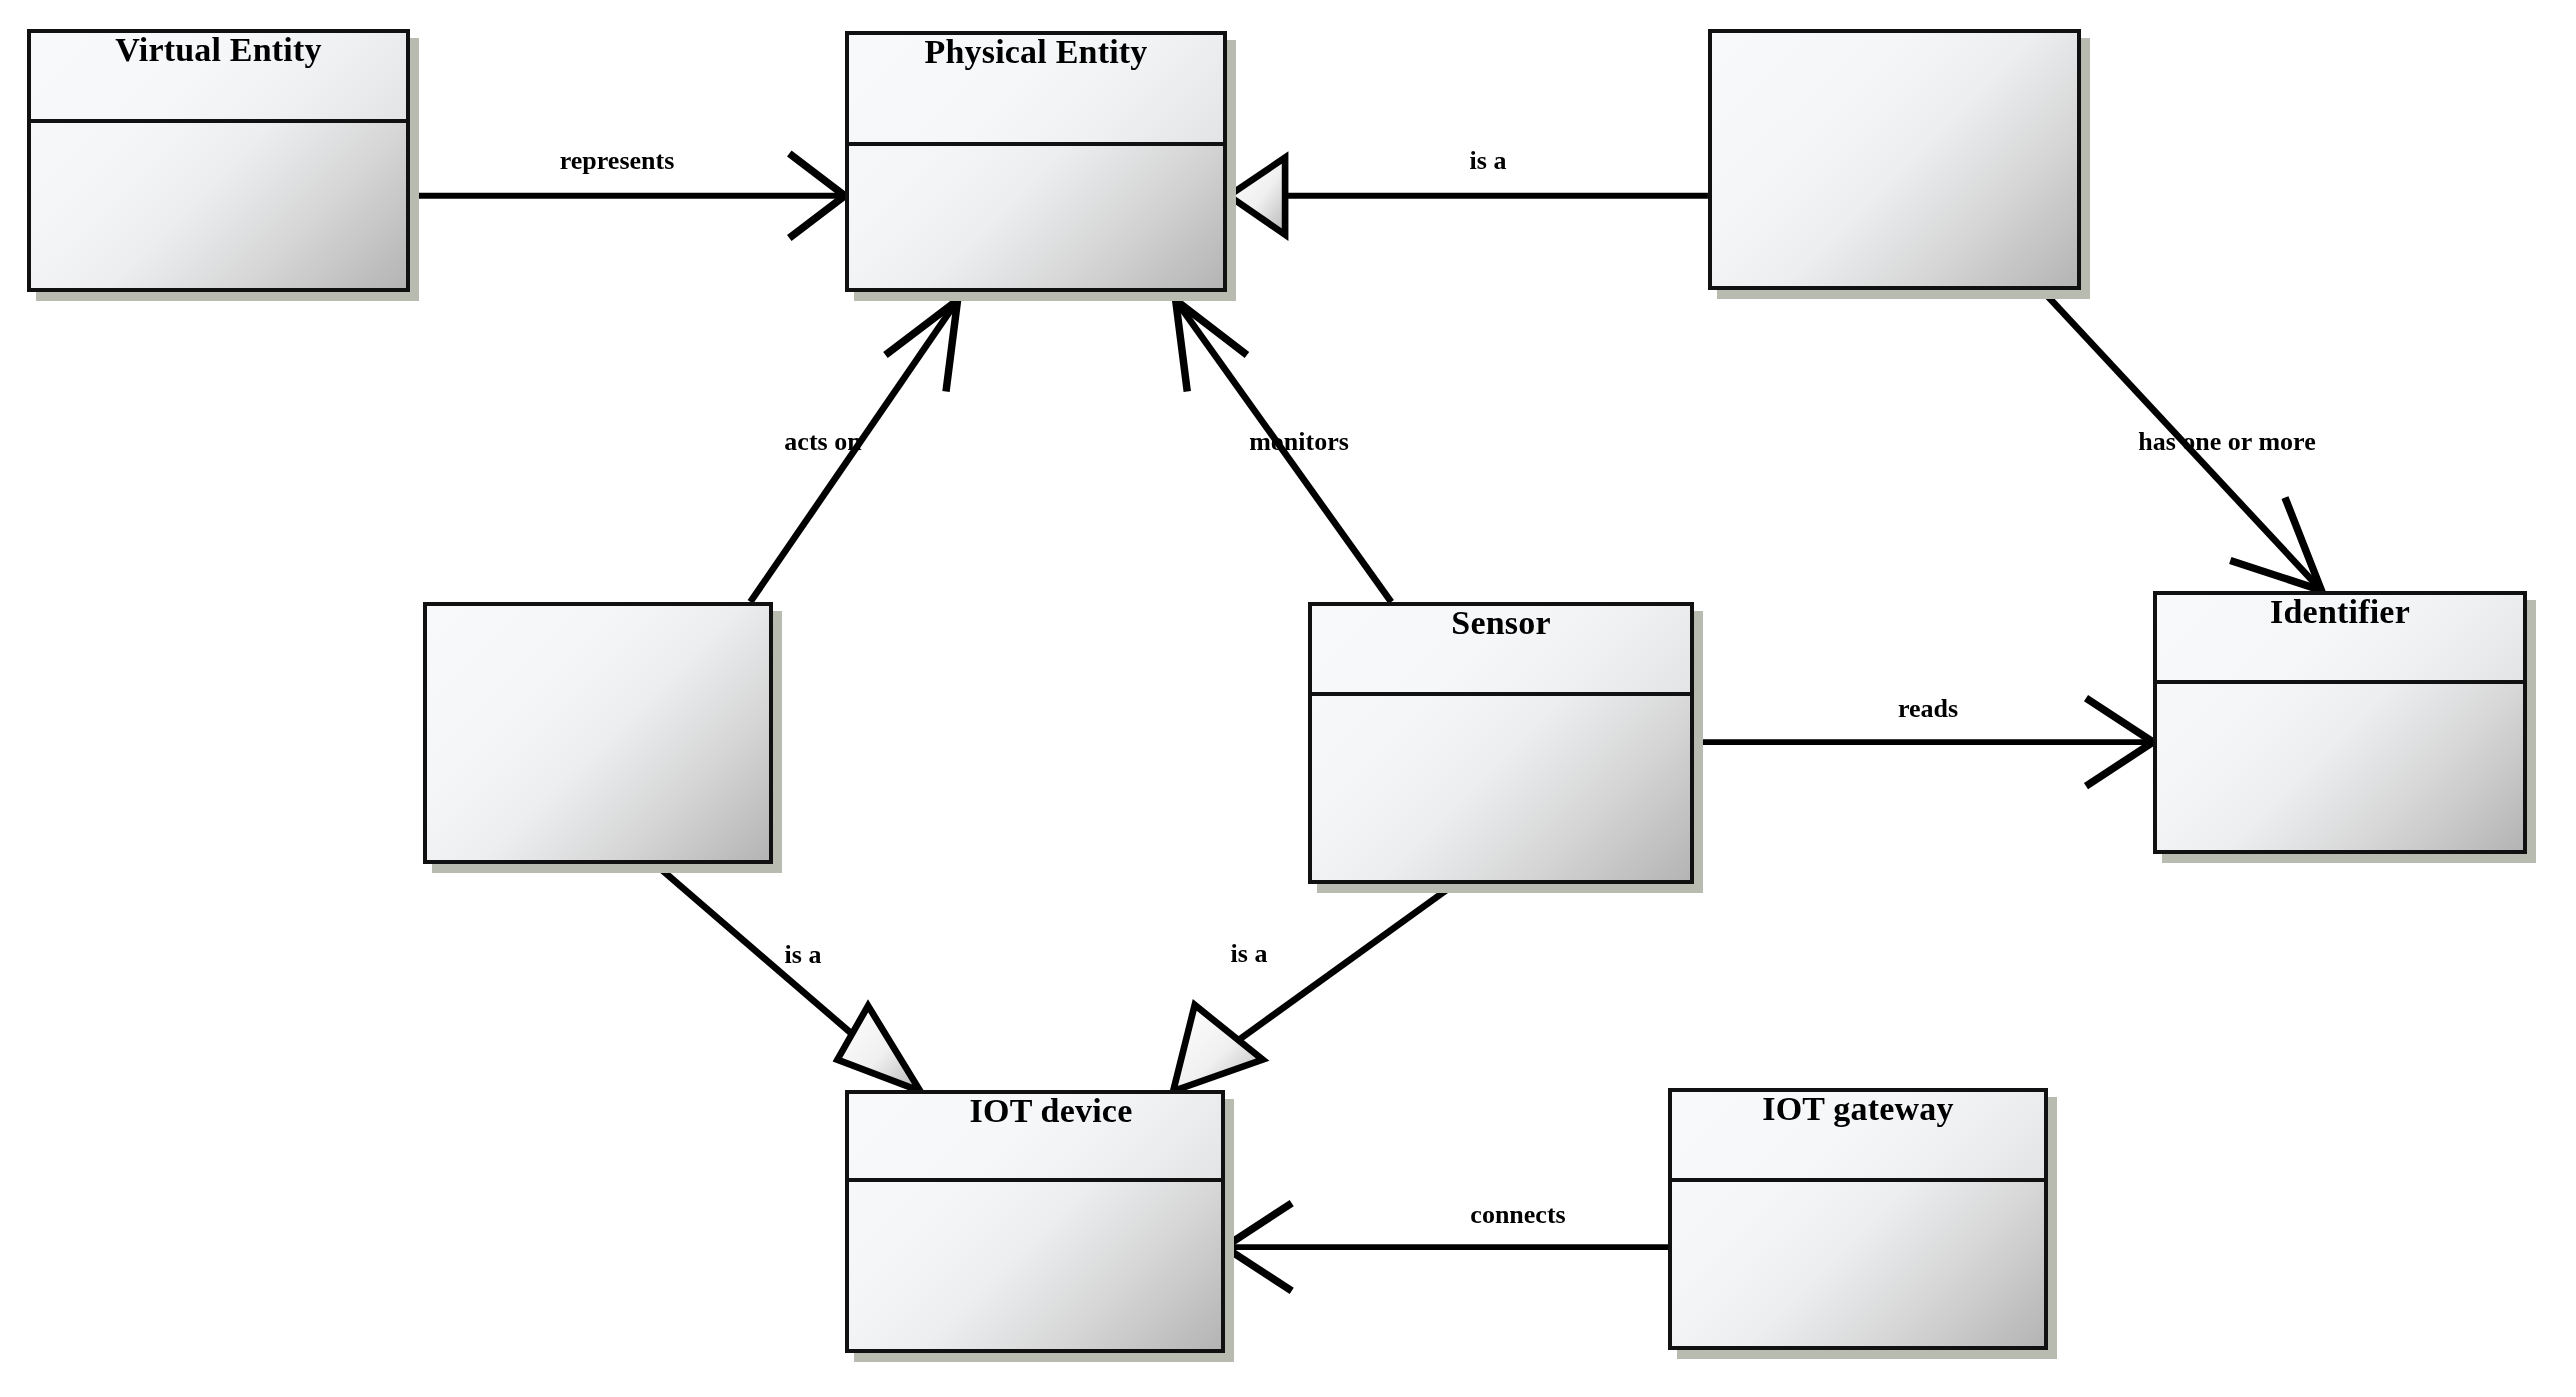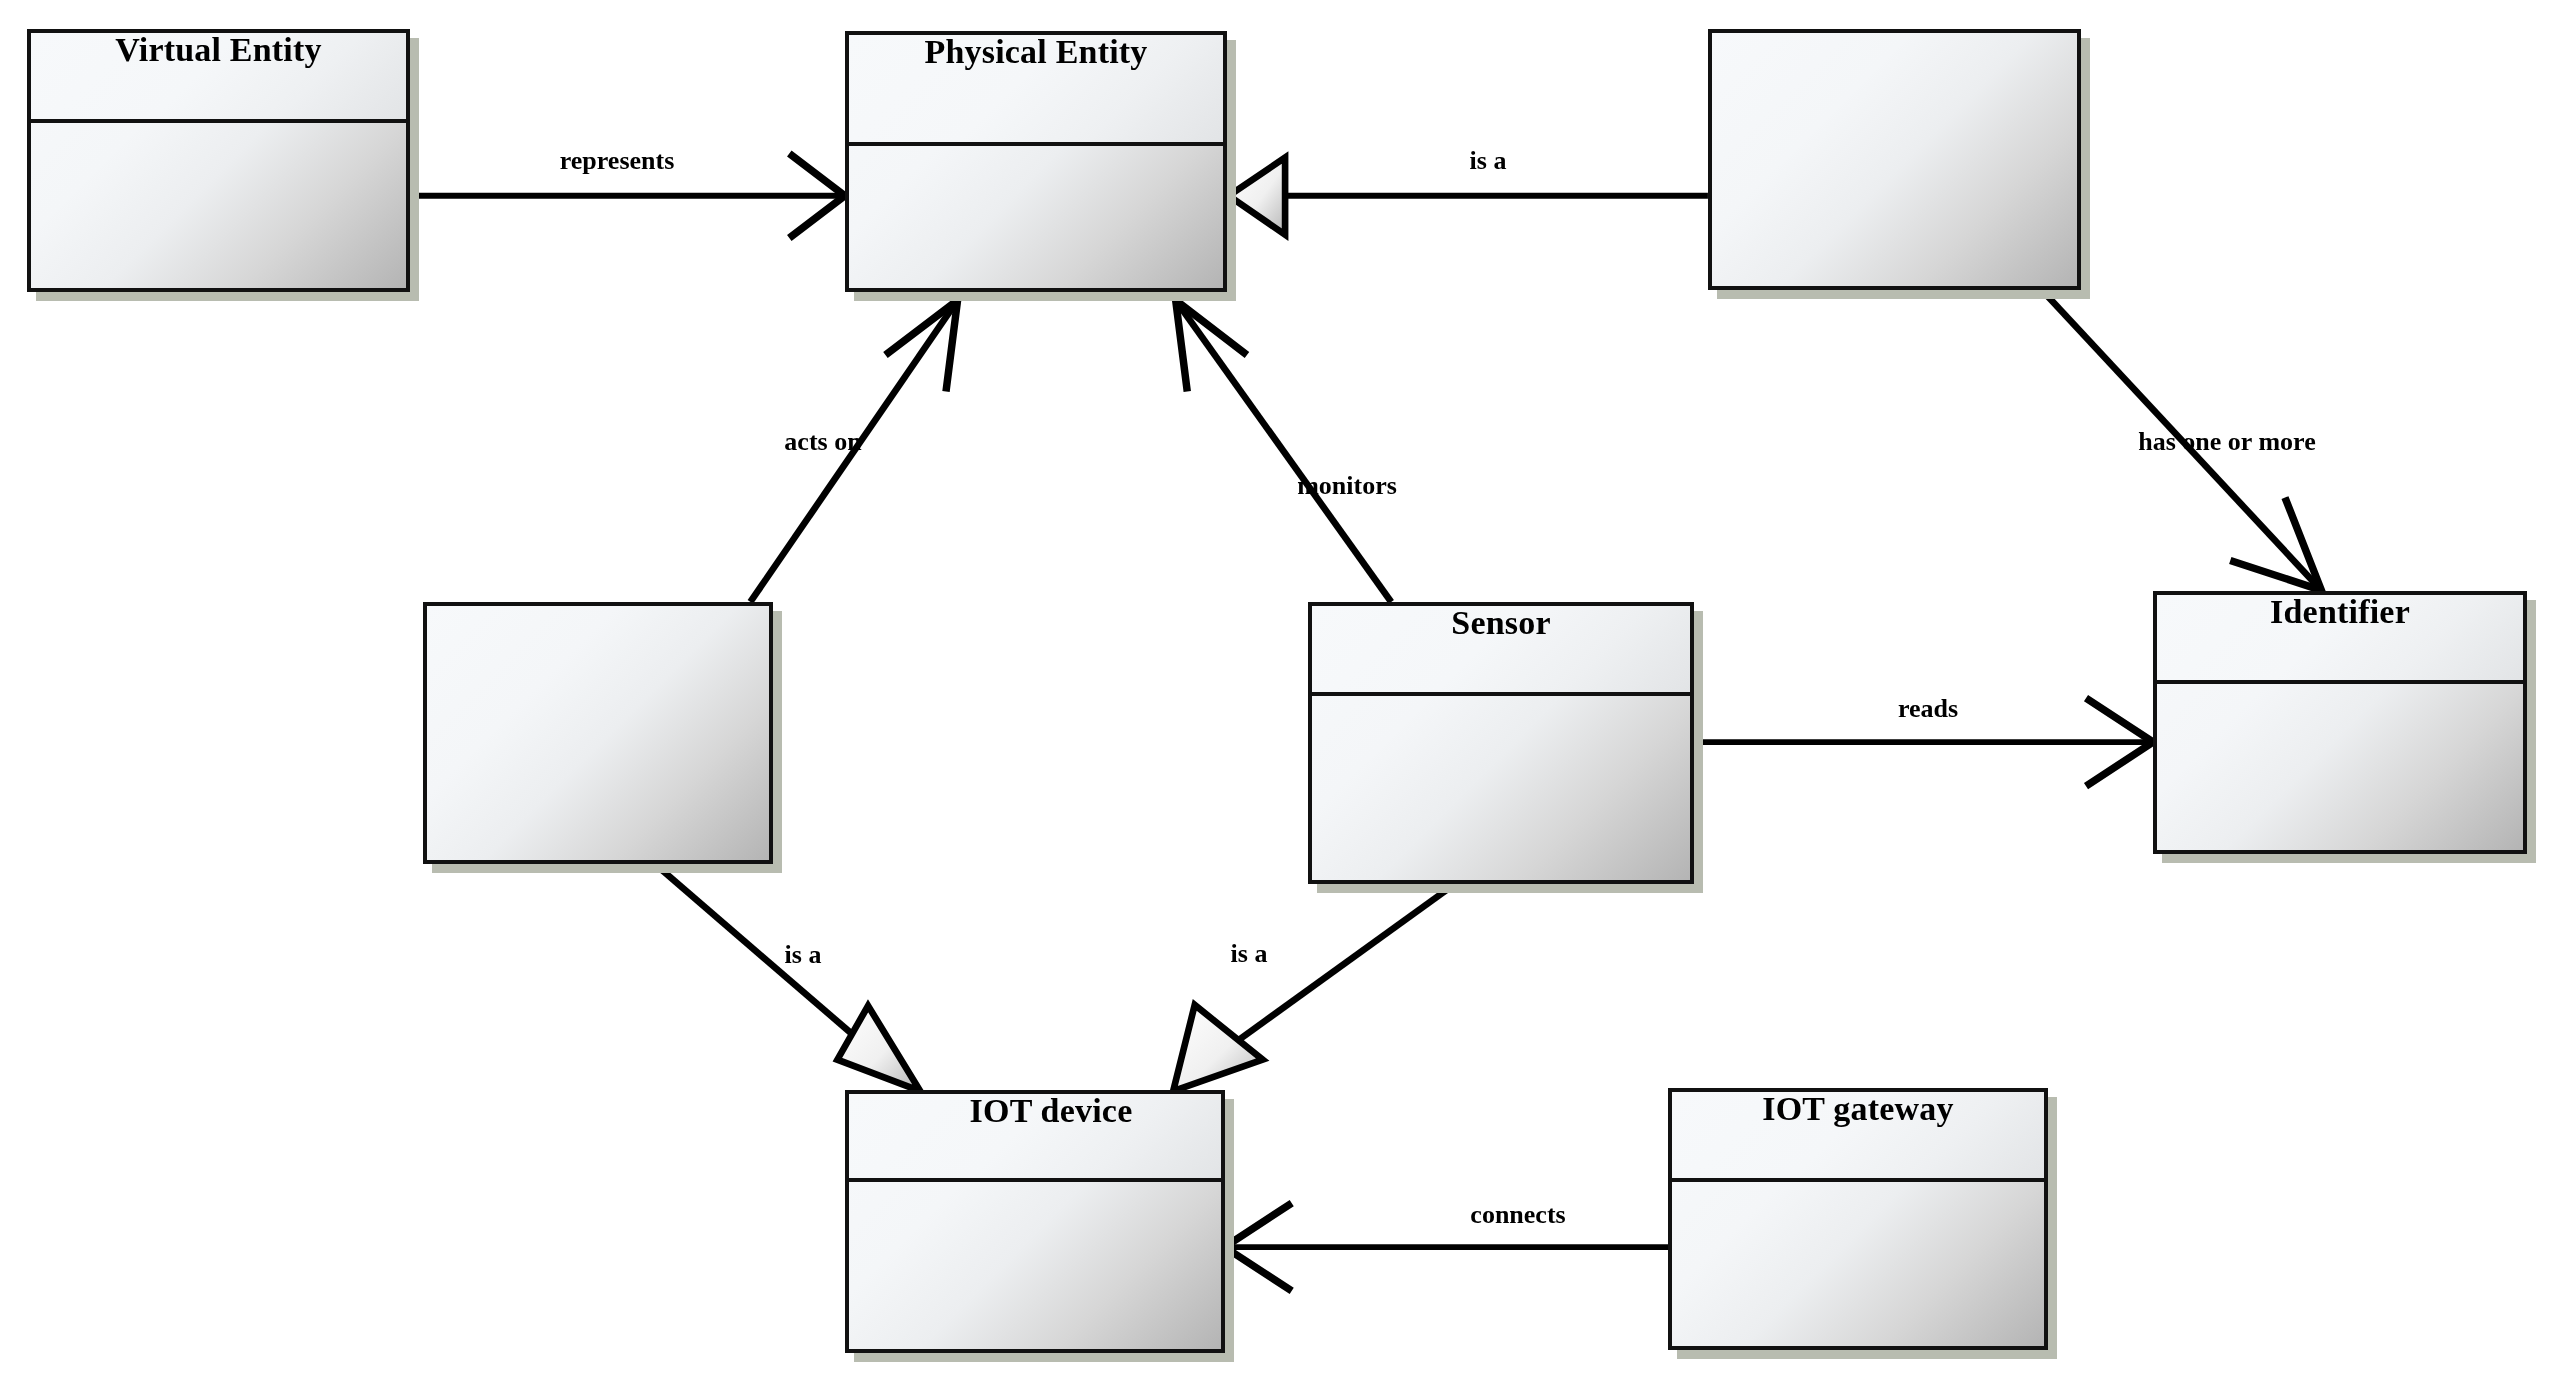--- a/index.html
+++ b/index.html
@@ -179,21 +179,21 @@
   <div class="uml-class" style="left:1668px; top:1088px; width:380px; height:262px;">
     <div class="uml-header" style="height:90px;">
       <span class="uml-title">IOT gateway</span>
     </div>
     <div class="uml-body" style="height:164px;"></div>
   </div>
 
   <div class="edge-label" style="left:617px;  top:161px;">represents</div>
   <div class="edge-label" style="left:1488px; top:161px;">is a</div>
   <div class="edge-label" style="left:823px;  top:442px;">acts on</div>
-  <div class="edge-label" style="left:1347px; top:442px;margin-top:44px;">monitors</div>
+  <div class="edge-label" style="left:1299px; top:442px;">monitors</div>
   <div class="edge-label" style="left:2227px; top:442px;">has one or more</div>
   <div class="edge-label" style="left:1928px; top:709px;">reads</div>
   <div class="edge-label" style="left:803px;  top:955px;">is a</div>
   <div class="edge-label" style="left:1249px; top:954px;">is a</div>
   <div class="edge-label" style="left:1488px; top:1215px;margin-left:30px;">connects</div>
 
 </div>
 
 
 </body></html>

